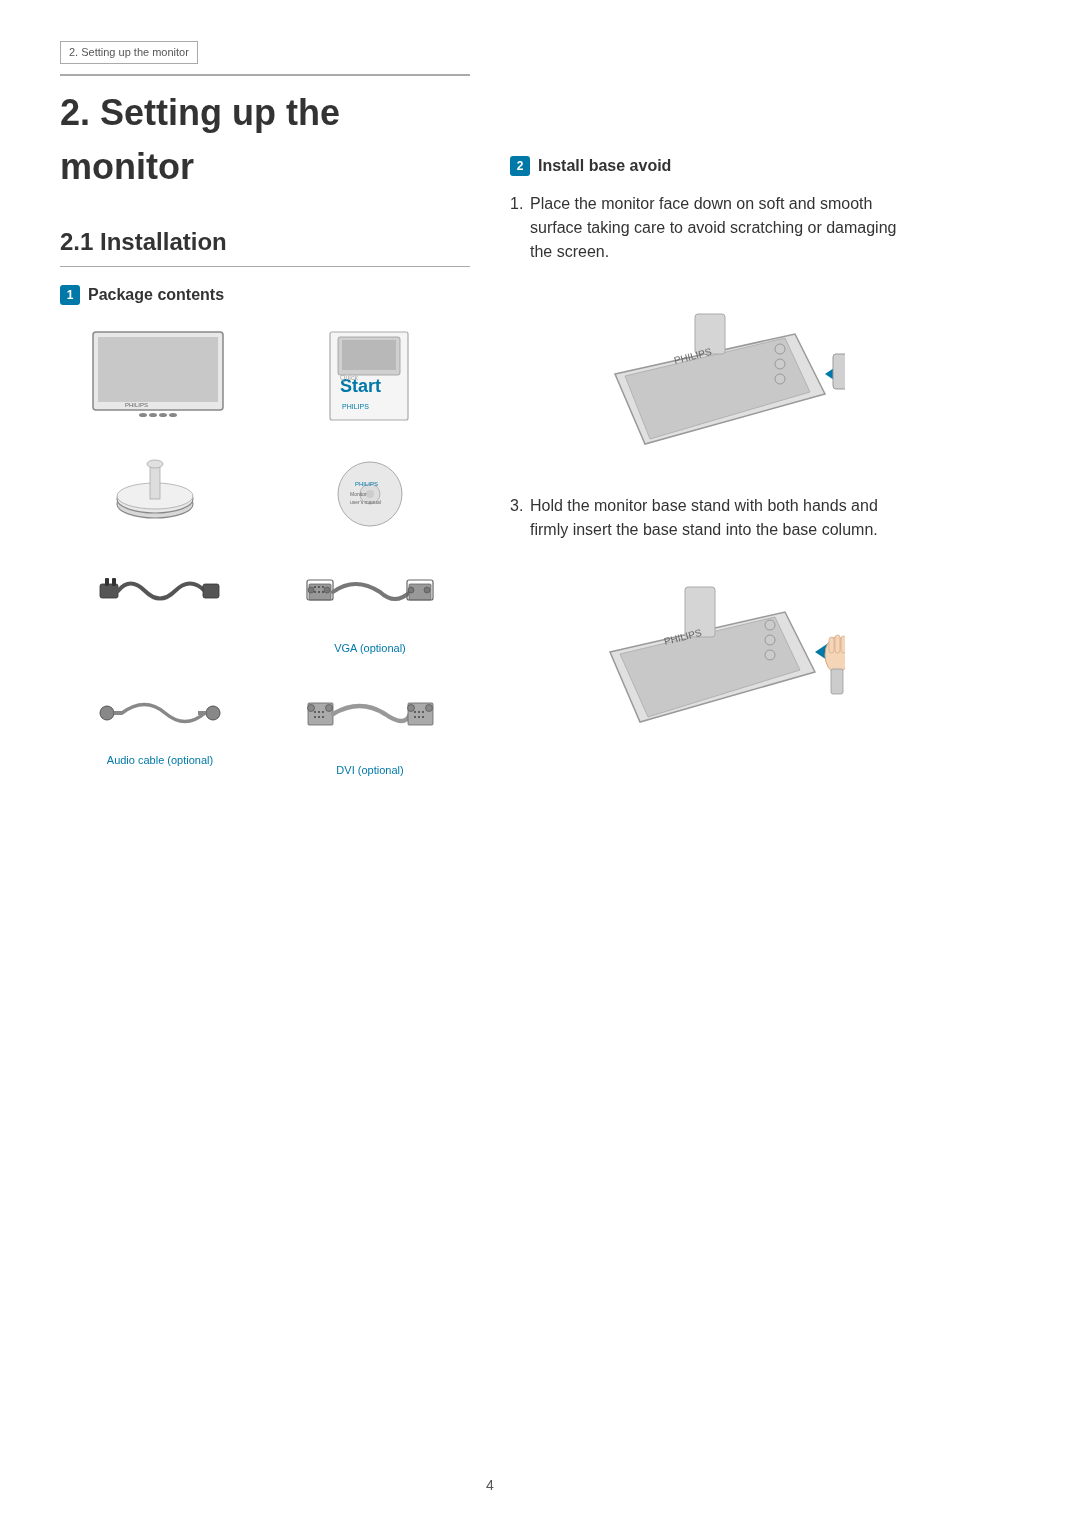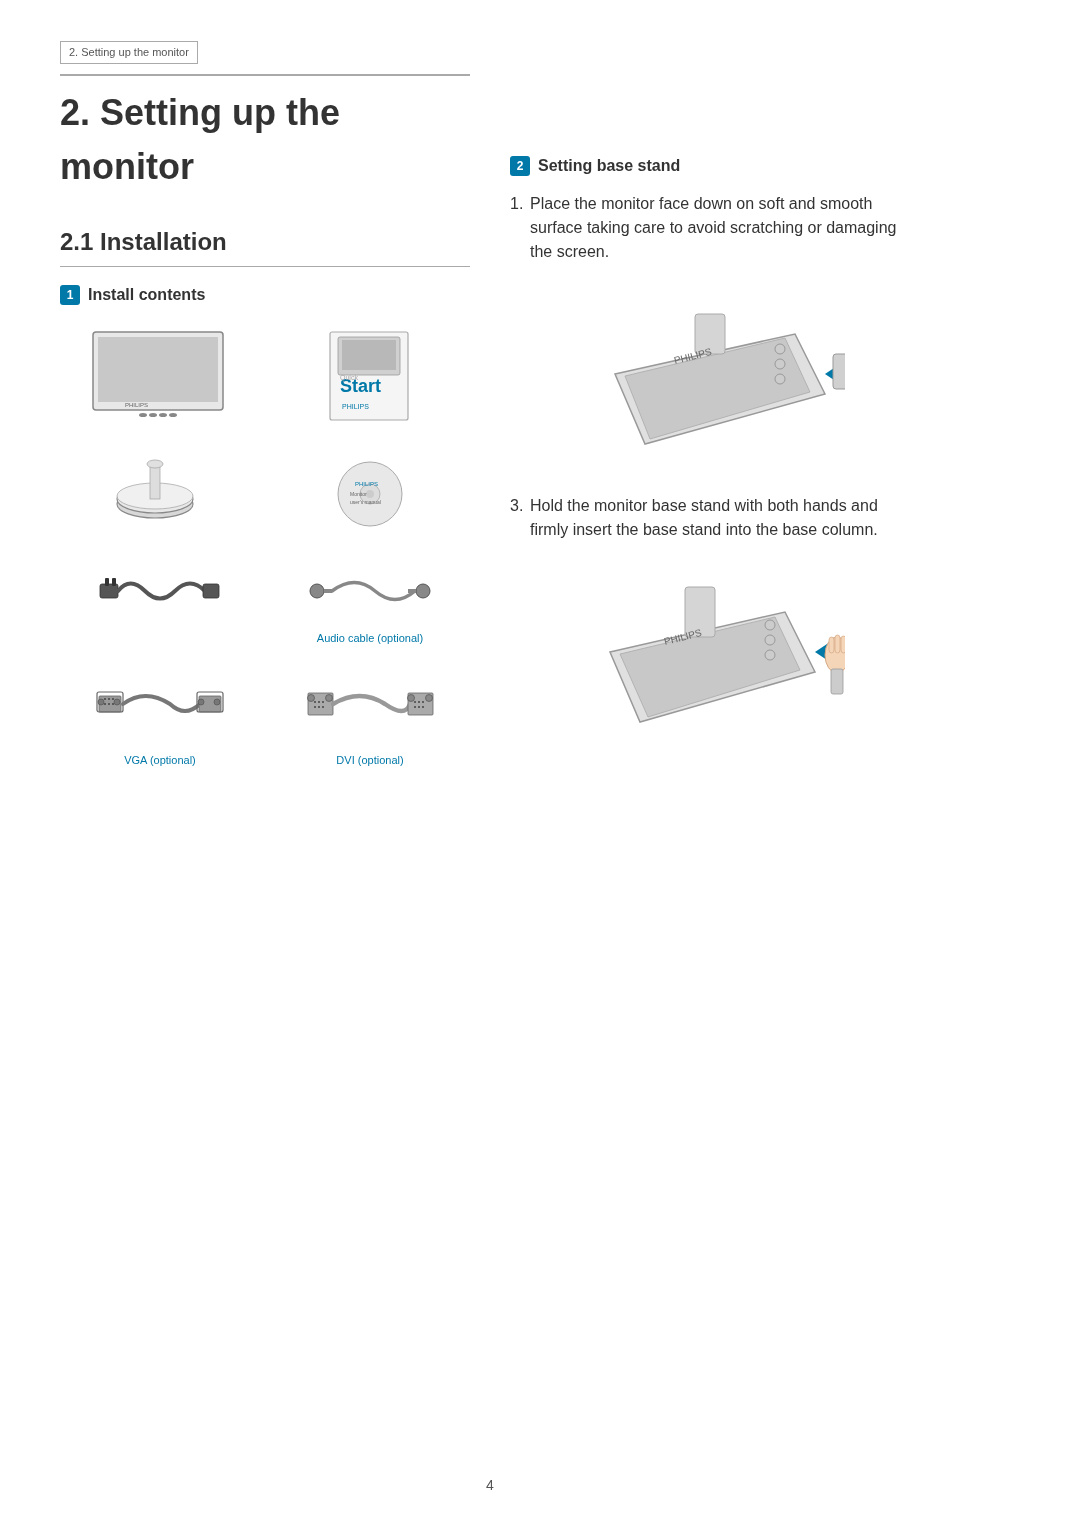--- a/index.html
+++ b/index.html
@@ -170,21 +170,21 @@
     <div class="left-col">
 
       <h1 class="chapter-title">
         <span>2.</span>&nbsp;<span>Setting up the monitor</span>
       </h1>
 
       <div class="section-heading">2.1  Installation</div>
 
       <div class="step-label">
         <span class="step-badge">1</span>
-        <span>Install contents</span>
+        <span>Package contents</span>
       </div>
 
       <div class="package-grid">
 
         <div class="package-item">
           <div class="illus-box">
             <svg width="145" height="95" viewBox="0 0 145 95">
 
               <rect x="5" y="5" width="130" height="78" rx="3" ry="3" fill="#e8e8e8" stroke="#888" stroke-width="1.5"></rect>
               <rect x="10" y="10" width="120" height="65" fill="#c8c8c8"></rect>
@@ -251,36 +251,20 @@
 
               <rect x="5" y="28" width="18" height="14" rx="2" fill="#555" stroke="#333" stroke-width="0.8"></rect>
               <rect x="10" y="22" width="4" height="8" rx="1" fill="#333"></rect>
               <rect x="17" y="22" width="4" height="8" rx="1" fill="#333"></rect>
 
               <path d="M23 35 Q35 20 50 35 Q65 50 80 35 Q95 20 110 35" stroke="#555" stroke-width="4" fill="none" stroke-linecap="round"></path>
 
               <rect x="108" y="28" width="16" height="14" rx="2" fill="#555" stroke="#333" stroke-width="0.8"></rect>
             </svg>
           </div>
-        </div>
-
-        <div class="package-item">
-          <div class="illus-box">
-            <svg width="130" height="70" viewBox="0 0 130 70">
-
-              <circle cx="12" cy="35" r="7" fill="#888" stroke="#555" stroke-width="1"></circle>
-              <rect x="19" y="33" width="8" height="4" fill="#888"></rect>
-
-              <path d="M27 35 Q50 18 70 35 Q90 52 110 35" stroke="#888" stroke-width="3.5" fill="none" stroke-linecap="round"></path>
-
-              <circle cx="118" cy="35" r="7" fill="#888" stroke="#555" stroke-width="1"></circle>
-              <rect x="103" y="33" width="8" height="4" fill="#888"></rect>
-            </svg>
-          </div>
-          <span class="item-label">Audio cable (optional)</span>
         </div>
 
         <div class="package-item">
           <div class="illus-box">
             <svg width="130" height="80" viewBox="0 0 130 80">
 
               <rect x="4" y="28" width="22" height="16" rx="1" fill="#999" stroke="#666" stroke-width="0.8"></rect>
               <rect x="2" y="24" width="26" height="20" rx="2" fill="none" stroke="#666" stroke-width="1.2"></rect>
 
               <circle cx="6" cy="34" r="3" fill="#777" stroke="#555" stroke-width="0.7"></circle>
@@ -295,20 +279,36 @@
 
               <path d="M28 36 Q50 20 75 36 Q90 50 105 36" stroke="#777" stroke-width="4" fill="none" stroke-linecap="round"></path>
 
               <rect x="104" y="28" width="22" height="16" rx="1" fill="#999" stroke="#666" stroke-width="0.8"></rect>
               <rect x="102" y="24" width="26" height="20" rx="2" fill="none" stroke="#666" stroke-width="1.2"></rect>
               <circle cx="106" cy="34" r="3" fill="#777" stroke="#555" stroke-width="0.7"></circle>
               <circle cx="122" cy="34" r="3" fill="#777" stroke="#555" stroke-width="0.7"></circle>
             </svg>
           </div>
           <span class="item-label">VGA (optional)</span>
+        </div>
+
+        <div class="package-item">
+          <div class="illus-box">
+            <svg width="130" height="70" viewBox="0 0 130 70">
+
+              <circle cx="12" cy="35" r="7" fill="#888" stroke="#555" stroke-width="1"></circle>
+              <rect x="19" y="33" width="8" height="4" fill="#888"></rect>
+
+              <path d="M27 35 Q50 18 70 35 Q90 52 110 35" stroke="#888" stroke-width="3.5" fill="none" stroke-linecap="round"></path>
+
+              <circle cx="118" cy="35" r="7" fill="#888" stroke="#555" stroke-width="1"></circle>
+              <rect x="103" y="33" width="8" height="4" fill="#888"></rect>
+            </svg>
+          </div>
+          <span class="item-label">Audio cable (optional)</span>
         </div>
 
         <div class="package-item">
           <div class="illus-box">
             <svg width="130" height="80" viewBox="0 0 130 80">
 
               <rect x="3" y="25" width="25" height="22" rx="1" fill="#aaa" stroke="#666" stroke-width="0.8"></rect>
 
               <circle cx="6" cy="30" r="3.5" fill="#888" stroke="#555" stroke-width="0.7"></circle>
               <circle cx="24" cy="30" r="3.5" fill="#888" stroke="#555" stroke-width="0.7"></circle>
@@ -337,21 +337,21 @@
         </div>
 
       </div>
 
     </div>
 
     <div class="right-col">
 
       <div class="step-label" style="margin-top: 80px;">
         <span class="step-badge">2</span>
-        <span>Setting base stand</span>
+        <span>Install base avoid</span>
       </div>
 
       <ol class="step-list">
         <li data-num="1">Place the monitor face down on soft and smooth surface taking care to avoid scratching or damaging the screen.</li>
       </ol>
 
       <div class="install-illus">
         <svg width="260" height="190" viewBox="0 0 260 190">
 
           <g transform="translate(10,10)">

